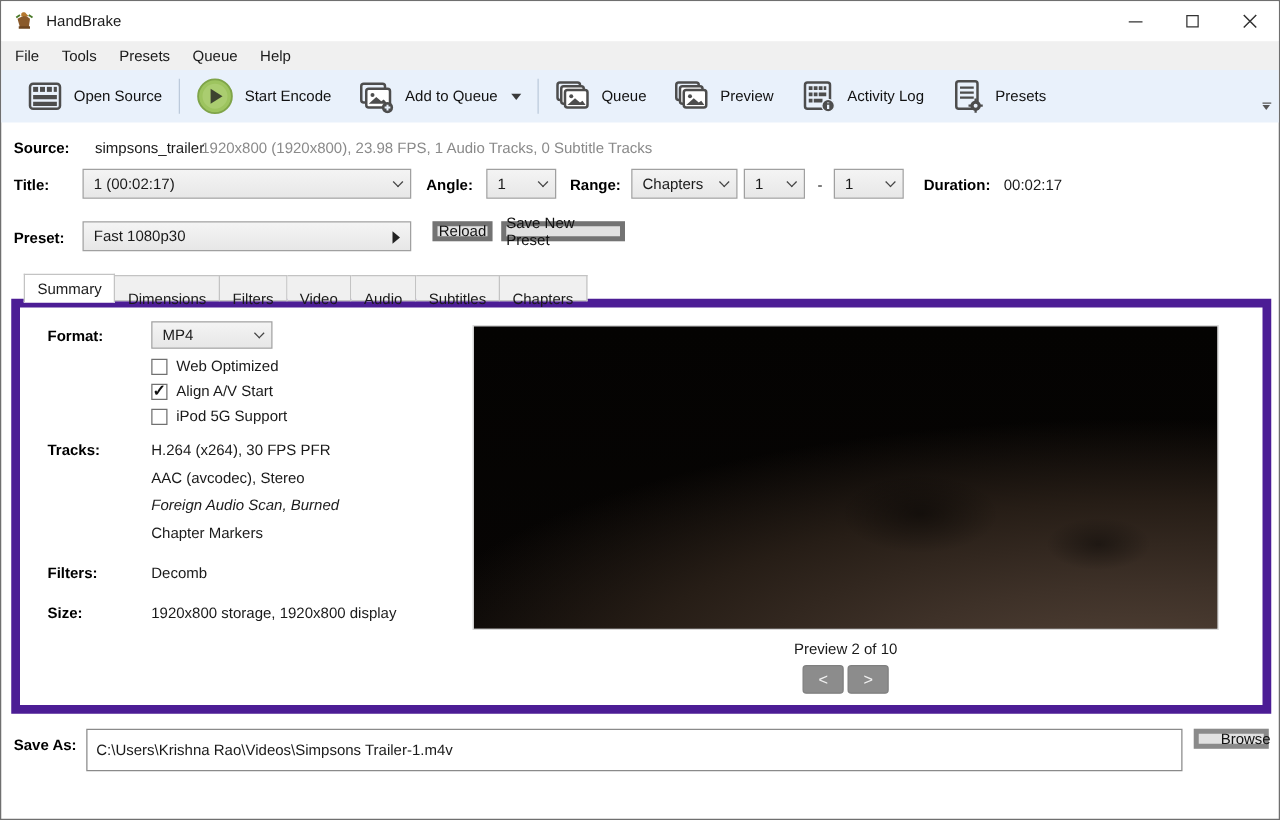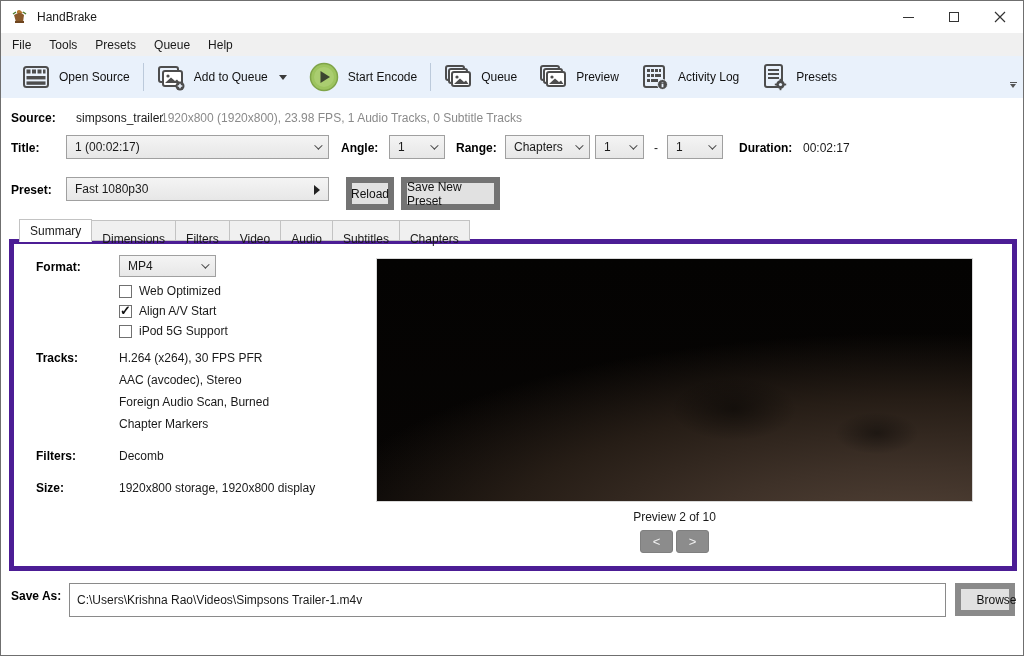--- a/index.html
+++ b/index.html
@@ -40,31 +40,31 @@
   .gray { color:#8a8a8a; }
 
   .combo {
     position:absolute; height:24px; background:linear-gradient(#f4f4f4,#e7e7e7);
     border:1px solid #a0a0a0; display:flex; align-items:center; padding:0 8px; color:#1a1a1a;
   }
   .combo .chev { position:absolute; right:8px; top:8px; width:6px; height:6px; border-right:1px solid #444; border-bottom:1px solid #444; transform:rotate(45deg) translateY(-2px); }
   .combo .tri-right { position:absolute; right:8px; top:7px; width:0; height:0; border-top:5px solid transparent; border-bottom:5px solid transparent; border-left:6px solid #222; }
 
   .btn {
-    position:absolute; height:33px; background:#e1e1e1; border:6px solid #737373;
+    position:absolute; height:16px; background:#e1e1e1; border:4px solid #737373;
     display:flex; align-items:center; justify-content:center; font-size:12px; color:#111;
   }
 
   
   .tabs { position:absolute; left:18px; top:217px; display:flex; align-items:flex-end; z-index:2; }
   .tab { border:1px solid #c3c3c3; border-left-width:0; background:#f0f0f0; padding:11px 10px 4px; height:21px; }
   .tab:first-child { border-left-width:1px; }
   .tab.active { background:#fff; border-bottom-color:#fff; height:23px; padding-top:4px; position:relative; top:1px; }
 
-  .panel { position:absolute; left:8px; top:238px; width:1008px; height:332px; background:#fff; border:5px solid #4c1d95; }
+  .panel { position:absolute; left:8px; top:238px; width:1008px; height:332px; background:#fff; border:7px solid #4c1d95; }
 
   .checkbox-row { position:absolute; display:flex; align-items:center; gap:7px; }
   .checkbox { width:13px; height:13px; background:#fff; border:1px solid #707070; position:relative; }
   .checkbox.checked::after { content:"✓"; position:absolute; left:0px; top:-3px; font-size:13px; font-weight:bold; color:#111; }
 
   .preview-img {
     position:absolute; left:362px; top:14px; width:597px; height:244px;
     border:1px solid #d9d9d9;
     background:
       radial-gradient(ellipse 90px 45px at 60% 62%, rgba(0,0,0,0.45), rgba(0,0,0,0) 70%),
@@ -129,38 +129,38 @@
           <rect x="10" y="6.5" width="4" height="4" fill="#4d4d4d"></rect>
           <rect x="15.5" y="6.5" width="4" height="4" fill="#4d4d4d"></rect>
           <rect x="21" y="6.5" width="2.5" height="4" fill="#4d4d4d"></rect>
         <rect x="4.5" y="13" width="19" height="3.4" fill="#4d4d4d"></rect>
         <rect x="4.5" y="18.4" width="19" height="3.4" fill="#4d4d4d"></rect>
       </svg>
       <span class="tb-label">Open Source</span>
     </div>
     <div class="tb-sep"></div>
     <div class="tb-item">
+      <svg width="30" height="30" viewBox="0 0 30 30">
+        <circle cx="15" cy="15" r="13.5" fill="#9dc45f" stroke="#7fa449" stroke-width="1.5"></circle>
+        <circle cx="15" cy="15" r="10" fill="#aacd70"></circle>
+        <path d="M11.5 9 L21 15 L11.5 21 Z" fill="#3c4430"></path>
+      </svg>
+      <span class="tb-label">Start Encode</span>
+    </div>
+    <div class="tb-item">
       <svg width="28" height="28" viewBox="0 0 28 28">
         <rect x="2" y="4" width="19" height="15" rx="2" fill="none" stroke="#4d4d4d" stroke-width="2"></rect>
         <rect x="6" y="8" width="19" height="15" rx="2" fill="#fff" stroke="#4d4d4d" stroke-width="2"></rect>
         <circle cx="11" cy="13" r="1.6" fill="#4d4d4d"></circle>
         <path d="M8 20 L14 14.5 L18 18 L20 16.5 L23 20 Z" fill="#4d4d4d"></path>
         <circle cx="23" cy="23" r="4.5" fill="#4d4d4d"></circle>
         <path d="M23 20.7 L23 25.3 M20.7 23 L25.3 23" stroke="#e9f1fb" stroke-width="1.6"></path>
       </svg>
       <span class="tb-label">Add to Queue</span>
       <div class="caret-down"></div>
-    </div>
-    <div class="tb-item">
-      <svg width="30" height="30" viewBox="0 0 30 30">
-        <circle cx="15" cy="15" r="13.5" fill="#9dc45f" stroke="#7fa449" stroke-width="1.5"></circle>
-        <circle cx="15" cy="15" r="10" fill="#aacd70"></circle>
-        <path d="M11.5 9 L21 15 L11.5 21 Z" fill="#3c4430"></path>
-      </svg>
-      <span class="tb-label">Start Encode</span>
     </div>
     <div class="tb-sep"></div>
     <div class="tb-item">
       <svg width="28" height="28" viewBox="0 0 28 28">
         <rect x="2" y="3" width="18" height="14" rx="2" fill="none" stroke="#4d4d4d" stroke-width="2"></rect>
         <rect x="5" y="6" width="18" height="14" rx="2" fill="#fff" stroke="#4d4d4d" stroke-width="2"></rect>
         <rect x="8" y="9" width="18" height="14" rx="2" fill="#fff" stroke="#4d4d4d" stroke-width="2"></rect>
         <circle cx="13" cy="14" r="1.6" fill="#4d4d4d"></circle>
         <path d="M10 21 L16 15.5 L20 19 L22 17.5 L24.5 21 Z" fill="#4d4d4d"></path>
       </svg>
@@ -281,21 +281,21 @@
       <span>Align A/V Start</span>
     </div>
     <div class="checkbox-row" style="left:105px; top:80px;">
       <div class="checkbox"></div>
       <span>iPod 5G Support</span>
     </div>
 
     <span class="lbl" style="left:22px; top:107px;">Tracks:</span>
     <span class="val" style="left:105px; top:107px;">H.264 (x264), 30 FPS PFR</span>
     <span class="val" style="left:105px; top:129px;">AAC (avcodec), Stereo</span>
-    <span class="val" style="left:105px; top:151px;">Foreign Audio Scan, Burned</span>
+    <span class="val" style="left:105px; top:151px;font-style:italic;">Foreign Audio Scan, Burned</span>
     <span class="val" style="left:105px; top:173px;">Chapter Markers</span>
 
     <span class="lbl" style="left:22px; top:205px;">Filters:</span>
     <span class="val" style="left:105px; top:205px;">Decomb</span>
 
     <span class="lbl" style="left:22px; top:237px;">Size:</span>
     <span class="val" style="left:105px; top:237px;">1920x800 storage, 1920x800 display</span>
 
     <div class="preview-img"></div>
     <div class="preview-caption">Preview 2 of 10</div>

